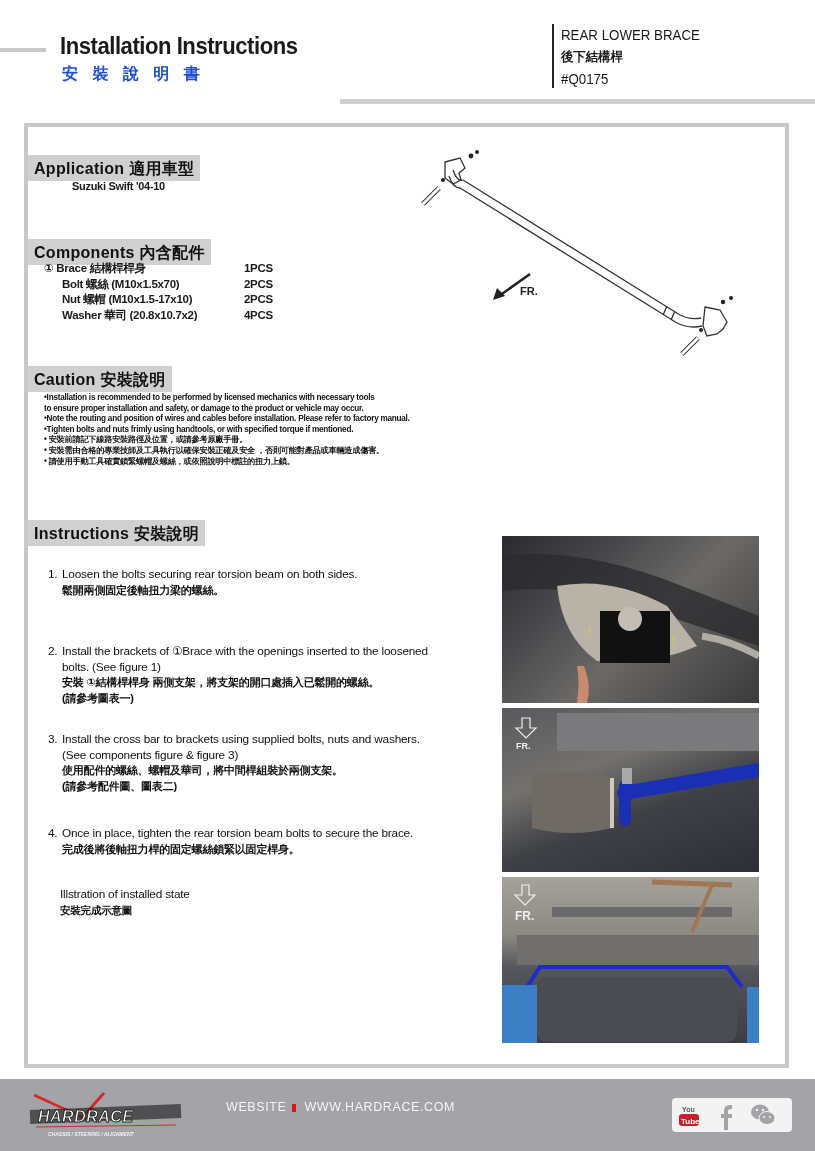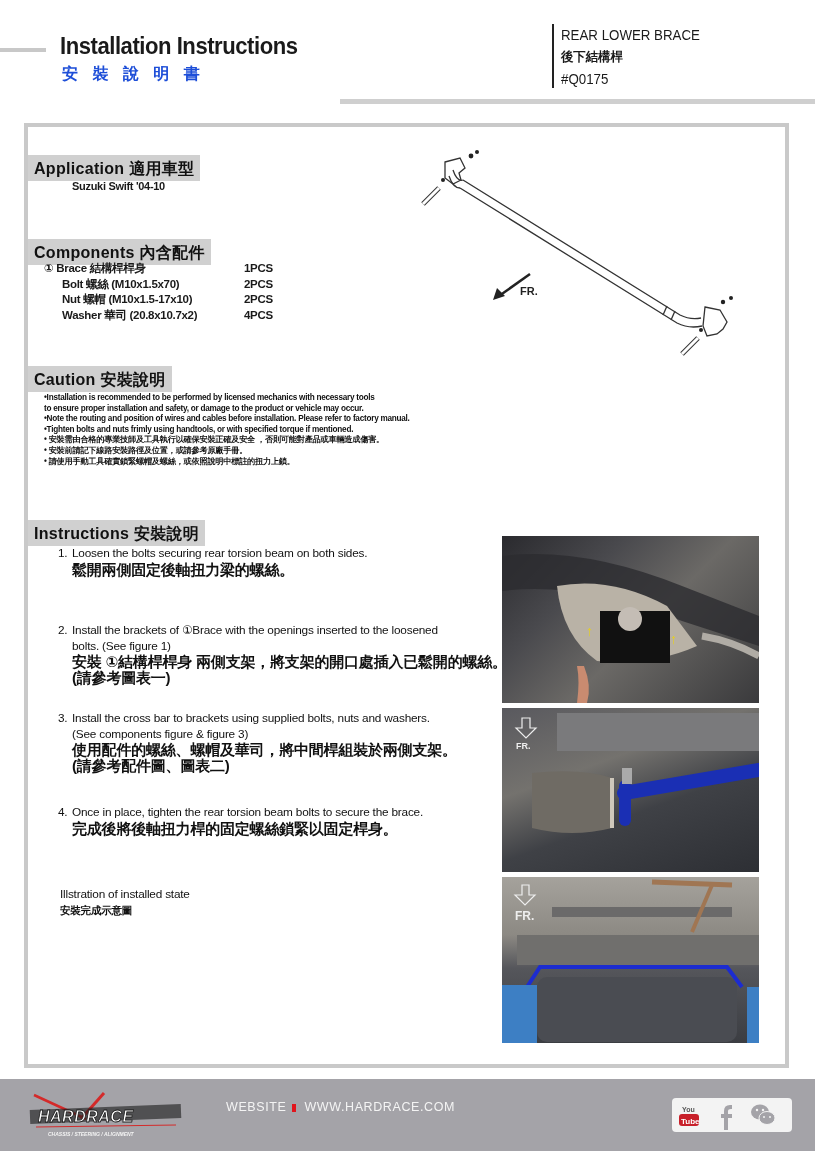--- a/index.html
+++ b/index.html
@@ -24,23 +24,23 @@
 
   .comp-list { position: absolute; left: 44px; top: 261px; font-size: 11.5px; font-weight: bold; letter-spacing: -0.3px; line-height: 15.5px; }
   .comp-row { display: flex; }
   .comp-name { width: 200px; }
   .comp-name.indent { padding-left: 18px; }
   .comp-qty { width: 50px; }
 
   .caution-list { position: absolute; left: 44px; top: 393px; font-size: 8.2px; font-weight: bold; letter-spacing: -0.25px; line-height: 10.6px; color: #111; }
   .caution-list div { white-space: nowrap; }
 
-  .instr { position: absolute; left: 58px; font-size: 11.8px; letter-spacing: -0.2px; line-height: 15.5px; color: #111; }
+  .instr { position: absolute; left: 48px; font-size: 11.8px; letter-spacing: -0.2px; line-height: 15.5px; color: #111; margin-top: 21px; }
   .instr .en { font-weight: normal; }
-  .instr .zh { font-weight: bold; font-size: 15px; padding-left: 14px; }
+  .instr .zh { font-weight: bold; font-size: 11px; padding-left: 14px; }
   .instr .en-cont { padding-left: 14px; }
   .instr .num { display: inline-block; width: 14px; }
 
   .illus { position: absolute; left: 60px; top: 886px; font-size: 11.8px; line-height: 16px; letter-spacing: -0.2px; color: #111; }
   .illus .zh { font-weight: bold; font-size: 10.5px; }
 
   
   .diagram { position: absolute; left: 405px; top: 140px; width: 340px; height: 230px; }
 
   
@@ -128,22 +128,22 @@
   <path d="M 88 160 L 92 148 L 100 156 Z" fill="#222"></path>
   <text x="115" y="155" font-family="Liberation Sans, sans-serif" font-size="11" font-weight="bold" fill="#222">FR.</text>
 </svg>
 
 <div class="sec-hdr" style="top:356px;">Caution 安裝說明</div>
 <div class="caution-list">
   <div>•Installation is recommended to be performed by licensed mechanics with necessary tools</div>
   <div> to ensure proper installation and safety, or damage to the product or vehicle may occur.</div>
   <div>•Note the routing and position of wires and cables before installation. Please refer to factory manual.</div>
   <div>•Tighten bolts and nuts frimly using handtools, or with specified torque if mentioned.</div>
+  <div>• 安裝前請記下線路安裝路徑及位置，或請參考原廠手冊。</div>
   <div>• 安裝需由合格的專業技師及工具執行以確保安裝正確及安全 ，否則可能對產品或車輛造成傷害。</div>
-  <div>• 安裝前請記下線路安裝路徑及位置，或請參考原廠手冊。</div>
   <div>• 請使用手動工具確實鎖緊螺帽及螺絲，或依照說明中標註的扭力上鎖。</div>
 </div>
 
 <div class="sec-hdr" style="top:510px;">Instructions 安裝說明</div>
 
 <div class="instr" style="top:546px;">
   <div class="en"><span class="num">1.</span><span>Loosen the bolts securing rear torsion beam on both sides.</span></div>
   <div class="zh">鬆開兩側固定後軸扭力梁的螺絲。</div>
 </div>
 

